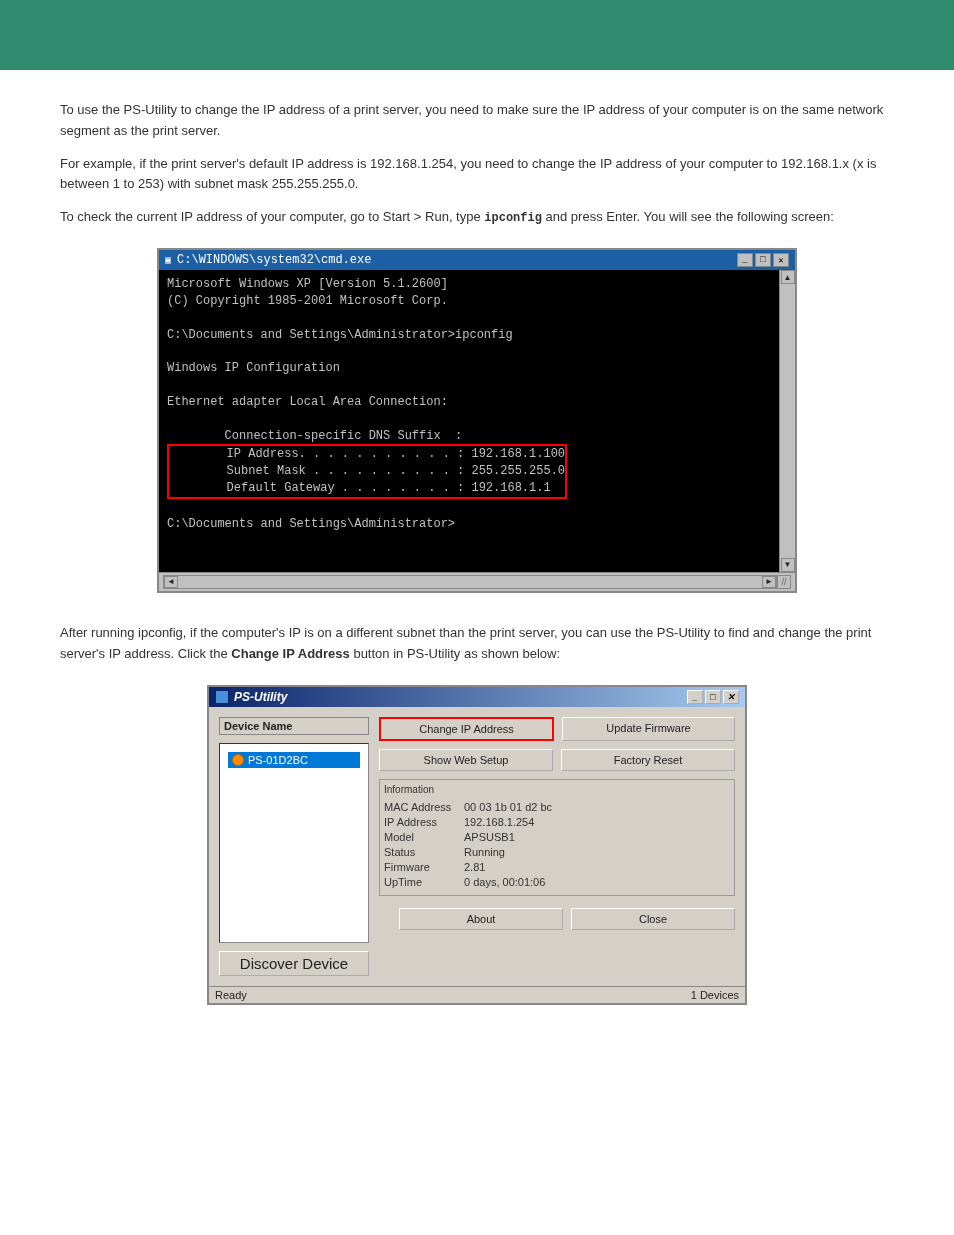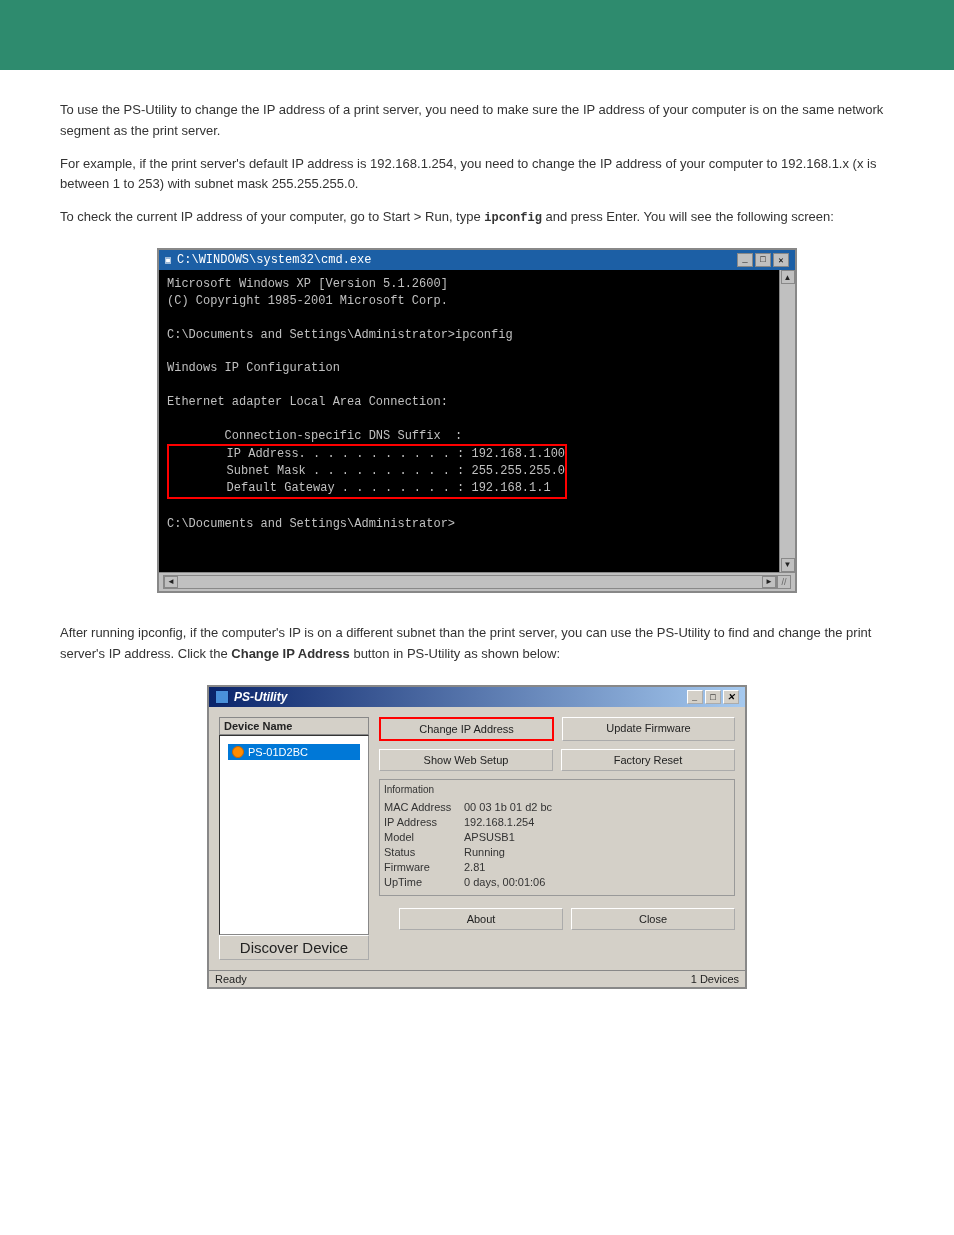--- a/index.html
+++ b/index.html
@@ -214,21 +214,21 @@
     }
     .ps-body {
       padding: 10px;
       display: flex;
       gap: 10px;
     }
     .ps-left-panel {
       width: 150px;
       display: flex;
       flex-direction: column;
-      gap: 0;
+      gap: 8px;
     }
     .ps-device-label {
       font-size: 11px;
       font-weight: bold;
       background: #d4d0c8;
       border: 1px solid #888;
       padding: 2px 4px;
     }
     .ps-device-list {
       background: #fff;

